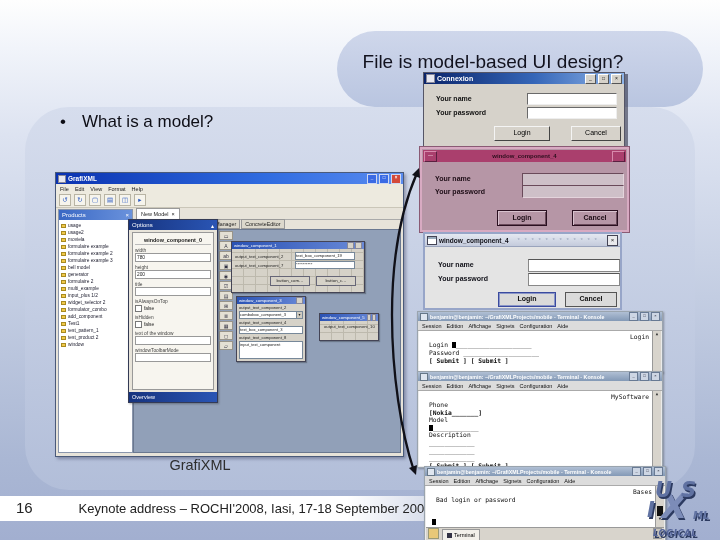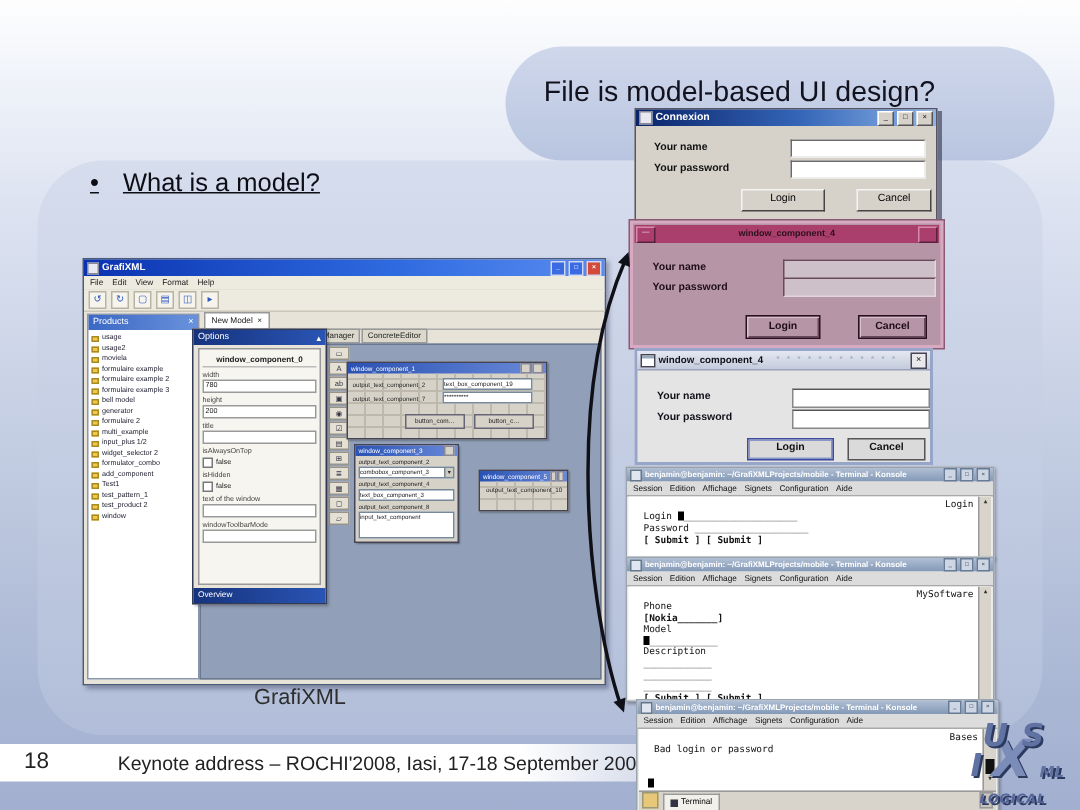--- a/index.html
+++ b/index.html
@@ -5,21 +5,21 @@
   html,body{margin:0;padding:0;}
   .slide{position:relative;width:720px;height:540px;overflow:hidden;
     font-family:"Liberation Sans",sans-serif;
     background:linear-gradient(180deg,#fefefe 0%,#f1f4fa 9%,#dde3f1 25%,#c3cde2 55%,#aab7d4 85%,#a2afd0 100%);}
   
   .bubble{position:absolute;left:337px;top:31px;width:366px;height:76px;border-radius:38px;
     background:linear-gradient(180deg,#cfd7eb,#b9c5e0);z-index:2;}
   .panel{position:absolute;left:25px;top:107px;width:670px;height:383px;border-radius:44px;
     background:linear-gradient(180deg,#d6dded 0%,#c2cce2 55%,#b2bed9 100%);z-index:1;}
   .title{position:absolute;left:350px;top:51px;width:286px;text-align:center;font-size:19px;color:#12121e;z-index:3;}
-  .bullet{position:absolute;left:60px;top:112px;font-size:17px;color:#0d0d15;z-index:4;text-decoration:underline;}
+  .bullet{position:absolute;left:60px;top:112px;font-size:17px;color:#0d0d15;z-index:4;}
   .bullet .dot{margin-right:16px;}
   .subbullet{position:absolute;left:96px;top:139px;font-size:15px;color:#76241f;z-index:4;}
   .caption{position:absolute;left:30px;top:457px;width:340px;text-align:center;font-size:14.5px;color:#2e2e2e;z-index:6;}
   .strip{position:absolute;left:0;top:496px;width:560px;height:25px;z-index:6;
     background:linear-gradient(90deg,#ffffff 0%,#ffffff 62%,rgba(255,255,255,0) 95%);}
   .pagenum{position:absolute;left:16px;top:499px;font-size:15px;color:#222;z-index:7;}
   .footer{position:absolute;left:60px;top:501px;width:390px;text-align:center;font-size:13px;color:#222;z-index:7;}
   
   .gx{position:absolute;left:55px;top:172px;width:347px;height:283px;background:#e7e3d9;border:1px solid #4a5a7a;
     box-shadow:2px 2px 3px rgba(30,30,60,.35);z-index:10;font-size:5.5px;color:#222;}
@@ -336,21 +336,21 @@
           <span class="cwb"></span>
           <span class="cwb"></span>
       </div>
       <div class="grid-bg"></div>
       <span class="lab">output_text_component_10</span>
     </div>
   </div>
 
   <div class="caption">GrafiXML</div>
   <div class="strip"></div>
-  <div class="pagenum">18</div>
+  <div class="pagenum">16</div>
   <div class="footer">Keynote address – ROCHI'2008, Iasi, 17-18 September 2008</div>
 
   <div class="dconn">
     <div class="xp-tb">
       <span class="xp-ico"></span>
       <span class="xp-text">Connexion</span>
       <span class="xp-btn">_</span>
       <span class="xp-btn">□</span>
       <span class="xp-btn">×</span>
     </div>

